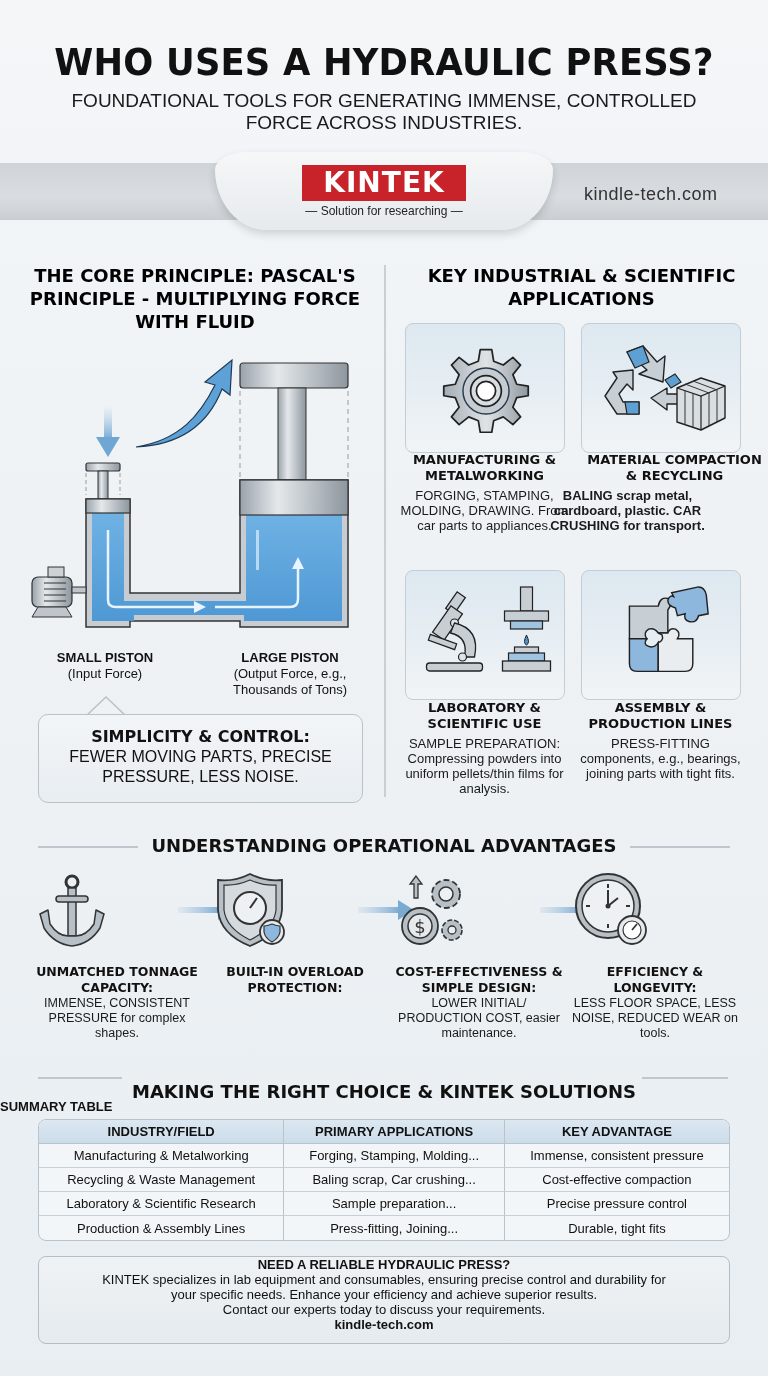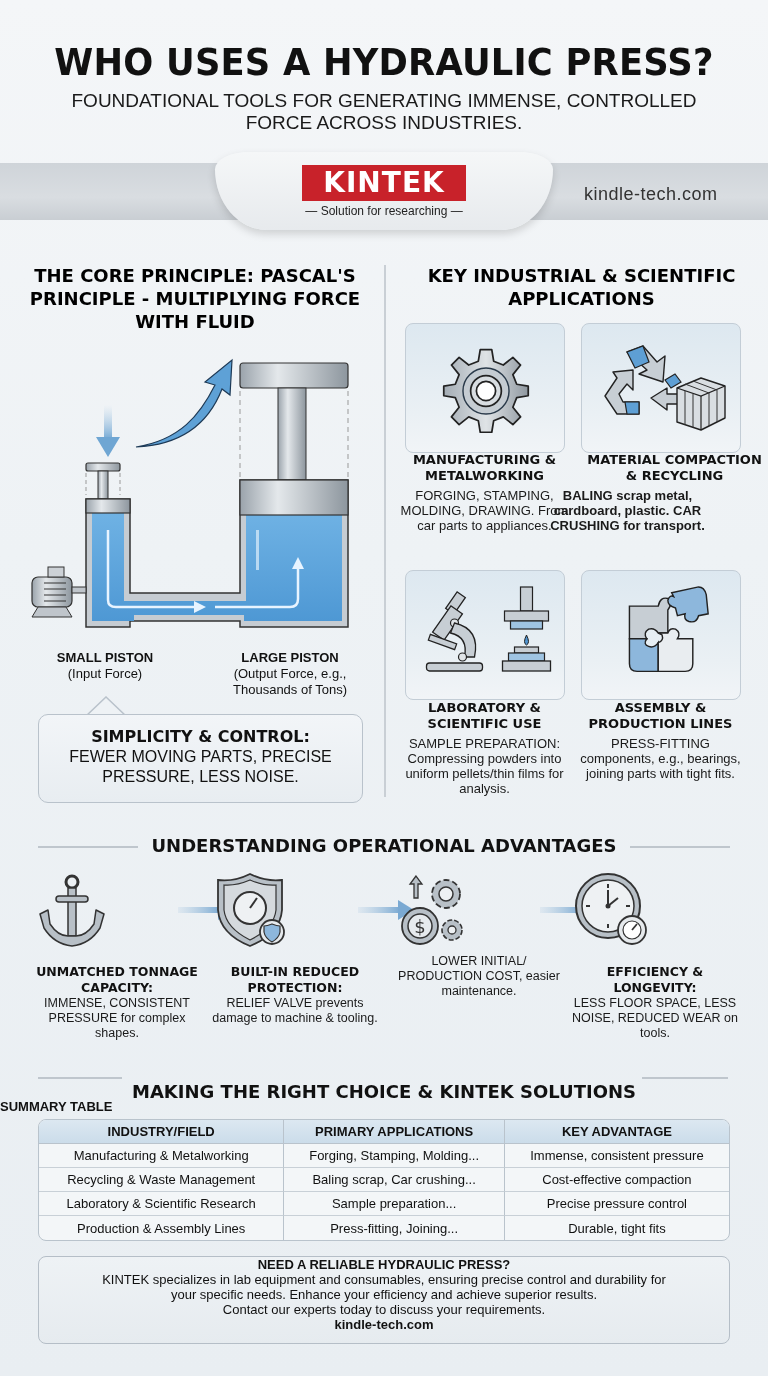--- a/index.html
+++ b/index.html
@@ -322,40 +322,40 @@
 
 <div class="adv" style="left:210px;">
   <svg class="adv-icon" viewBox="0 0 80 80">
     <path d="M40,4 Q56,12 72,10 L72,40 Q70,64 40,76 Q10,64 8,40 L8,10 Q24,12 40,4 Z" fill="#b8c0c7" stroke="#333" stroke-width="1.8"></path>
     <path d="M40,10 Q54,16 66,15 L66,40 Q64,58 40,70 Q16,58 14,40 L14,15 Q26,16 40,10 Z" fill="#d5dade" stroke="#333" stroke-width="1.2"></path>
     <circle cx="40" cy="38" r="16" fill="#eef1f3" stroke="#333" stroke-width="2"></circle>
     <line x1="40" y1="38" x2="47" y2="28" stroke="#333" stroke-width="2"></line>
     <circle cx="62" cy="62" r="12" fill="#e6eaed" stroke="#333" stroke-width="1.8"></circle>
     <path d="M62,54 Q67,56 70,56 L70,62 Q69,68 62,72 Q55,68 54,62 L54,56 Q57,56 62,54 Z" fill="#8db7dc" stroke="#333" stroke-width="1.2"></path>
   </svg>
-  <div class="adv-title">BUILT-IN REDUCED PROTECTION:</div>
-  <div class="adv-body">RELIEF VALVE prevents damage to machine &amp; tooling.</div>
+  <div class="adv-title">BUILT-IN OVERLOAD PROTECTION:</div>
 </div>
 
 <svg class="adv-arrow" style="left:358px;" viewBox="0 0 60 20">
   <rect x="0" y="7" width="42" height="6" fill="url(#aa)"></rect>
     <polygon points="40,0 56,10 40,20" fill="#7aa9d2"></polygon>
 </svg>
 
 <div class="adv" style="left:394px;">
   <svg class="adv-icon" viewBox="0 0 80 80">
     <path d="M22,6 L16,14 L20,14 L20,28 L24,28 L24,14 L28,14 Z" fill="#b8c0c7" stroke="#333" stroke-width="1.3"></path>
     <circle cx="52" cy="24" r="14" fill="#b8c0c7" stroke="#333" stroke-width="1.8" stroke-dasharray="6,3"></circle>
     <circle cx="52" cy="24" r="7" fill="#eef1f3" stroke="#333" stroke-width="1.5"></circle>
     <circle cx="26" cy="56" r="18" fill="#b8c0c7" stroke="#333" stroke-width="1.8"></circle>
     <circle cx="26" cy="56" r="12" fill="#e6eaed" stroke="#333" stroke-width="1.5"></circle>
     <text x="26" y="63" text-anchor="middle" font-size="18" font-family="DejaVu Sans, sans-serif" fill="#333">$</text>
     <circle cx="58" cy="60" r="10" fill="#b8c0c7" stroke="#333" stroke-width="1.6" stroke-dasharray="5,2"></circle>
     <circle cx="58" cy="60" r="4" fill="#eef1f3" stroke="#333" stroke-width="1.3"></circle>
   </svg>
+  <div class="adv-title">COST-EFFECTIVENESS &amp; SIMPLE DESIGN:</div>
   <div class="adv-body">LOWER INITIAL/ PRODUCTION COST, easier maintenance.</div>
 </div>
 
 <svg class="adv-arrow" style="left:540px;" viewBox="0 0 60 20">
   <rect x="0" y="7" width="42" height="6" fill="url(#aa)"></rect>
     <polygon points="40,0 56,10 40,20" fill="#7aa9d2"></polygon>
 </svg>
 
 <div class="adv" style="left:570px;">
   <svg class="adv-icon" viewBox="0 0 80 80">

